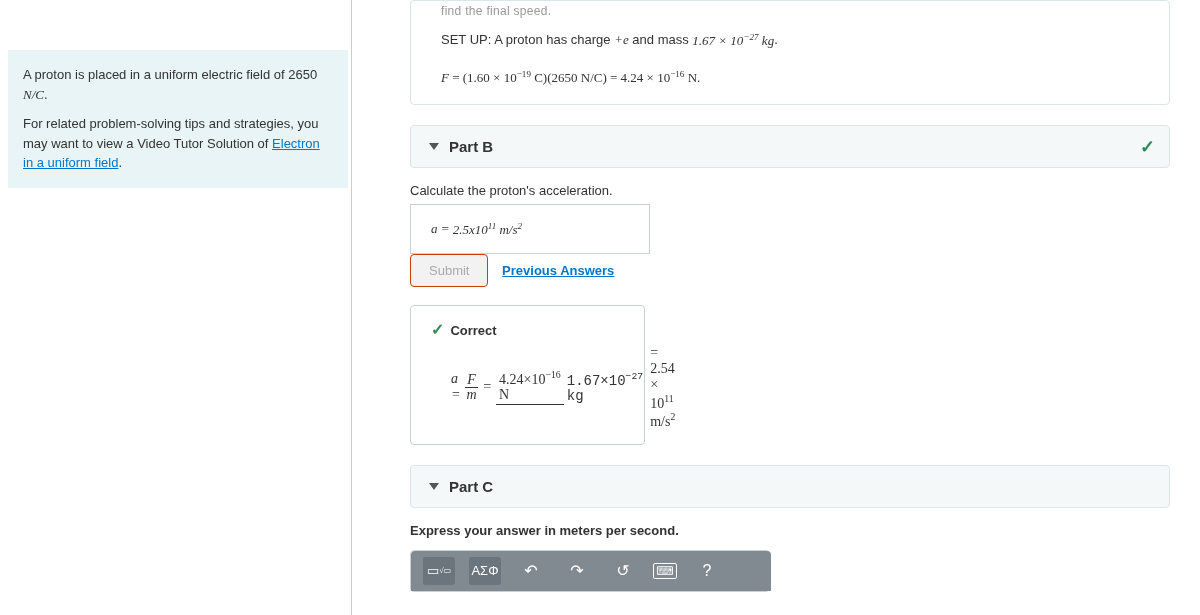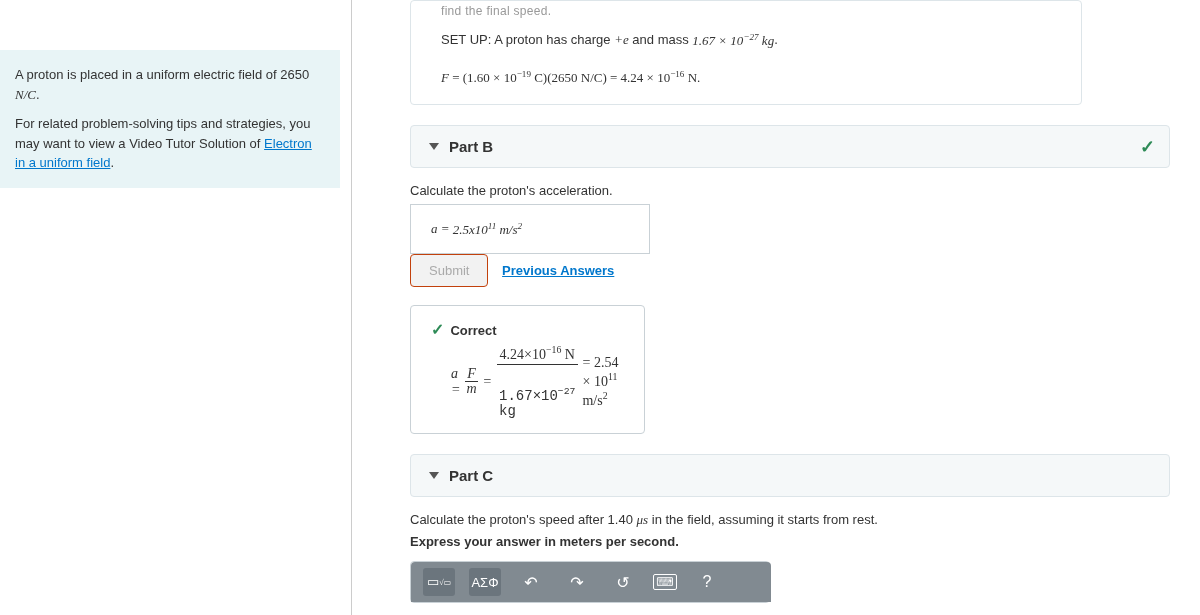--- a/index.html
+++ b/index.html
@@ -8,21 +8,21 @@
   font-size: 13px;
   color: #333;
   background: #fff;
   width: 1200px;
   height: 615px;
   overflow: hidden;
   position: relative;
 }
 .sidebar-box {
   position: absolute;
-  left: 0;
+  left: 8px;
   top: 50px;
   width: 340px;
   background: #e8f4f6;
   padding: 15px;
   line-height: 1.5;
 }
 .sidebar-box a { color: #0077cc; text-decoration: underline; }
 .divider {
   position: absolute;
   left: 351px;
@@ -36,21 +36,21 @@
   left: 370px;
   top: 0;
   width: 810px;
 }
 .solution-box {
   margin-left: 40px;
   border: 1px solid #dde5e9;
   border-radius: 4px;
   padding: 0 30px 15px 30px;
   margin-top: 0;
-  width: 672px;
+  width: 760px;
   color: #333;
   line-height: 1.7;
 }
 .solution-box .cut { color: #999; font-size: 12px; letter-spacing: 0.3px; }
 .part-header {
   background: #f5f8f9;
   border: 1px solid #dde5e9;
   border-radius: 4px;
   padding: 12px 18px;
   margin: 20px 10px 0 40px;
@@ -207,38 +207,35 @@
       <div class="correct-head">
         <span class="check">✓</span><span>Correct</span>
       </div>
       <div class="math" style="font-size:14px; display:flex; align-items:center; gap:4px; margin-left:20px;">
         <span>a =</span>
         <span style="display:inline-flex; flex-direction:column; align-items:center; line-height:1;">
           <span style="border-bottom:1px solid #333; padding:0 2px;">F</span>
           <span style="padding:0 2px;">m</span>
         </span>
         <span>=</span>
-        <span style="display:inline-flex; flex-direction:column; align-items:center; line-height:1.1;gap:20px;">
+        <span style="display:inline-flex; flex-direction:row; align-items:center; line-height:1.1;">
           <span class="rm" style="border-bottom:1px solid #333; padding:0 3px 2px 3px;"><span>4.24×10</span><sup>−16</sup><span> N</span></span>
           <span class="rm" style="padding:2px 3px 0 3px;font-family:Liberation Mono, monospace;"><span>1.67×10</span><sup>−27</sup><span> kg</span></span>
         </span>
         <span class="rm"><span>= 2.54 × 10</span><sup>11</sup><span> m/s</span><sup>2</sup></span>
       </div>
     </div>
   </div>
 
   <div class="part-header">
     <span class="tri"></span>
     <span>Part C</span>
   </div>
 
   <div class="part-body">
-    <div class="instr">
-      <span>Calculate the proton's speed after 1.40 </span><span class="math">μs</span><span> in the field, assuming it starts from rest.</span>
-    </div>
     <div class="instr-bold">Express your answer in meters per second.</div>
 
     <div class="input-outer">
       <div class="toolbar">
         <div class="tool" style="font-family:serif;">▭<sub style="font-size:8px">√▭</sub></div>
         <div class="tool">ΑΣΦ</div>
         <div class="tool plain">↶</div>
         <div class="tool plain">↷</div>
         <div class="tool plain">↺</div>
         <div class="tool plain" style="font-size:12px; border:1px solid #fff; border-radius:2px; width:24px; height:16px;">⌨</div>

